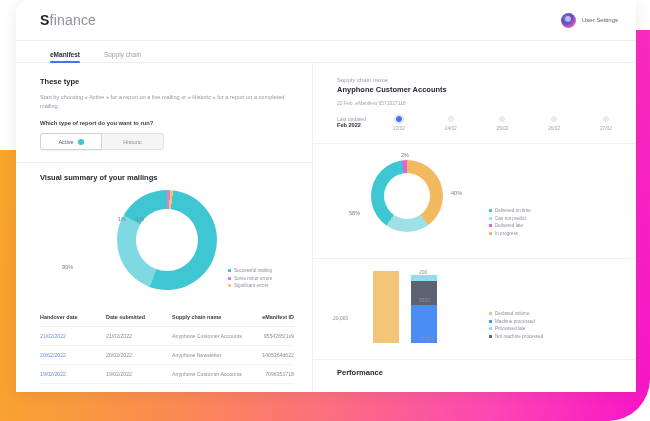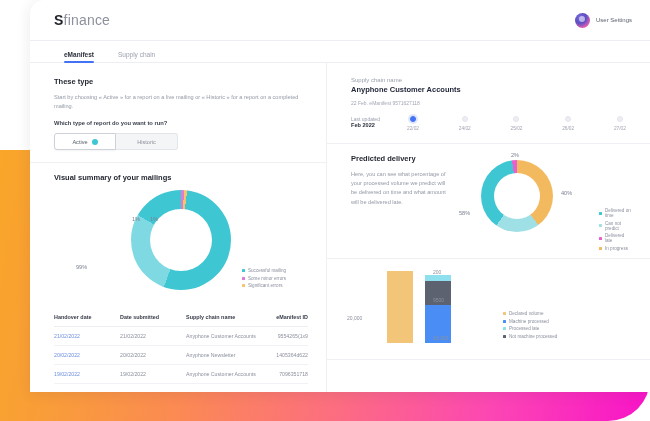--- a/index.html
+++ b/index.html
@@ -21,21 +21,21 @@
   .backdrop-tl {
     position: absolute; left: 0; top: 0;
     width: 190px; height: 120px;
     background: #ffffff;
     border-bottom-right-radius: 46px;
   }
 
   
   .app-card {
     position: absolute;
-    left: 30px; top: 0px;
+    left: 16px; top: 0px;
     width: 620px; height: 392px;
     background: #ffffff;
     border-radius: 14px 0 0 0;
     box-shadow: 0 2px 14px rgba(60,40,80,0.10);
     overflow: hidden;
   }
 
   
   .topbar {
     position: relative;
@@ -289,24 +289,20 @@
               <span class="tl-node"></span>
               <span class="tl-date">27/02</span>
             </div>
           </div>
         </div>
       </div>
 
       <div class="panel-sep"></div>
 
       <div class="panel" style="padding-top:10px;display:flex">
-        <div style="width:96px">
-          <h2 class="sec-title">Predicted delivery</h2>
-          <p class="sec-desc">Here, you can see what percentage of your processed volume we predict will be delivered on time and what amount will be delivered late.</p>
-        </div>
 
         <div class="donut-wrap" style="flex:1;position:relative;height:92px">
           <div class="donut" style="width:72px;height:72px;margin:6px 0 0 34px;
                background: conic-gradient(from 0deg,
                  #f3b95e 0deg 144deg,
                  #9fe0e6 144deg 215deg,
                  #3ec6d2 215deg 352deg,
                  #e85fd0 352deg 360deg);">
             <div class="hole" style="width:46px;height:46px"></div>
           </div>
@@ -373,16 +369,19 @@
             <div class="lg-item">
               <span class="lg-sw" style="background:#5c6270"></span>
               <span>Not machine processed</span>
             </div>
           </div>
         </div>
       </div>
 
       <div class="panel-sep"></div>
 
+      <div class="panel" style="padding-top:8px">
+        <h2 class="sec-title">Performance</h2>
+      </div>
 
     </div>
   </div>
 </div>
 
 </body></html>

